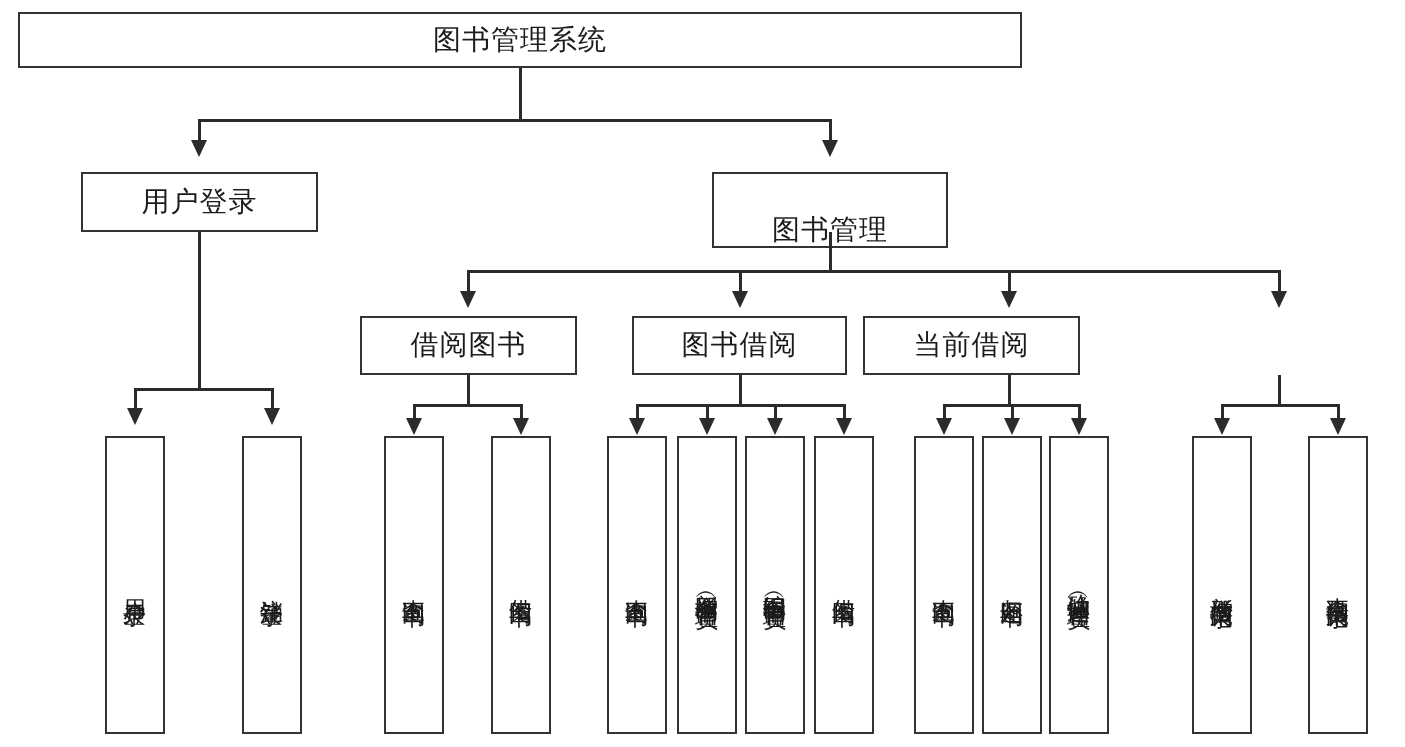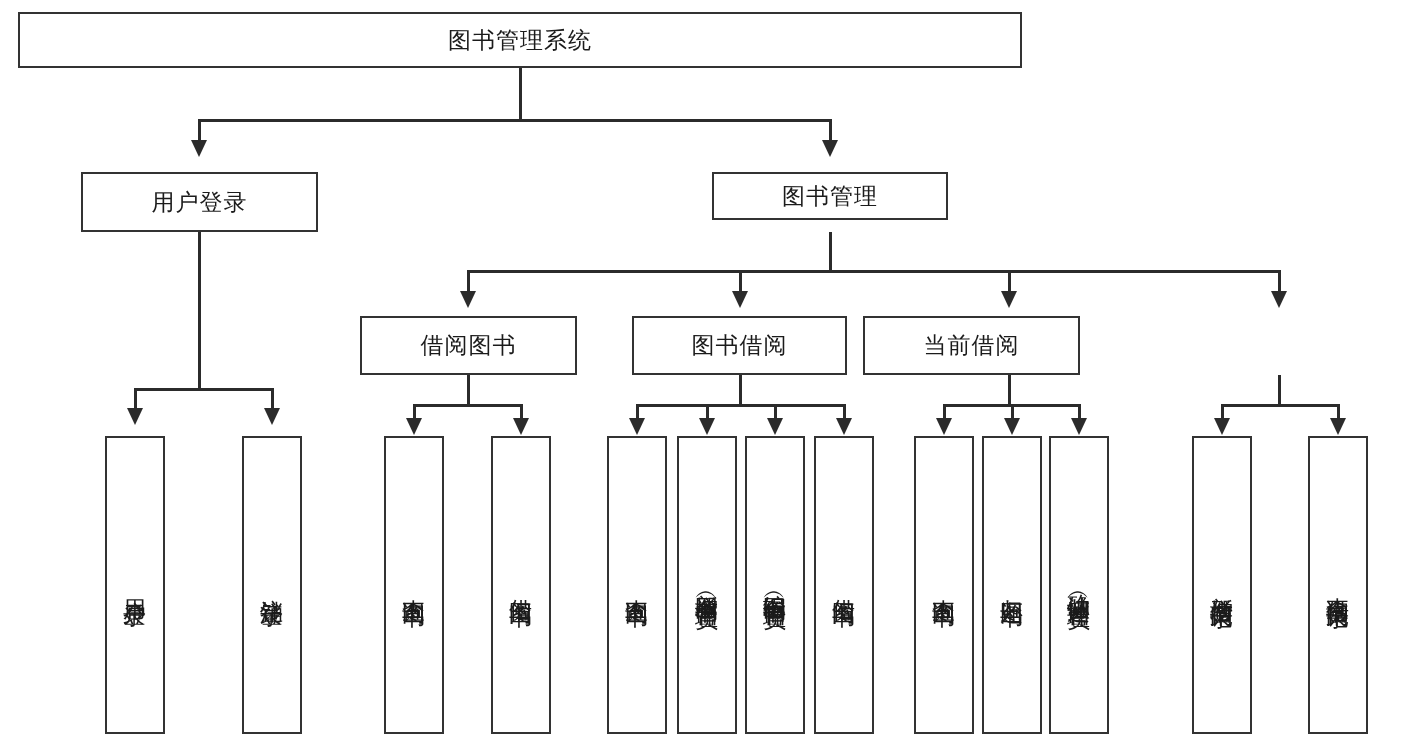--- a/index.html
+++ b/index.html
@@ -21,21 +21,21 @@
     position: absolute;
     box-sizing: border-box;
     border: 2.5px solid #333333;
     background: #ffffff;
     display: flex;
     align-items: center;
     justify-content: center;
   }
   .node-label {
     color: #1b1b1b;
-    font-size: 23px;
+    font-size: 28px;
     line-height: 1.15;
     letter-spacing: 1px;
     white-space: nowrap;
   }
   .node.vertical {
     align-items: center;
     justify-content: center;
     padding: 6px 0;
   }
   .node.vertical .node-label {
@@ -83,21 +83,21 @@
   <div class="edge v" style="left:519px; top:68px; height:52px;"></div>
   <div class="edge h" style="left:198px; top:119px; width:634px;"></div>
   <div class="edge v" style="left:198px; top:119px; height:23px;"></div>
   <div class="arrow" style="left:191px; top:140px;"></div>
   <div class="edge v" style="left:829px; top:119px; height:23px;"></div>
   <div class="arrow" style="left:822px; top:140px;"></div>
 
   <div class="node" style="left:81px; top:172px; width:237px; height:60px;">
     <span class="node-label">用户登录</span>
   </div>
-  <div class="node" style="left:712px; top:172px; width:236px; height:48px;">
+  <div class="node" style="left:712px; top:172px; width:236px; height:76px;align-items:flex-end;">
     <span class="node-label">图书管理</span>
   </div>
 
   <div class="edge v" style="left:198px; top:232px; height:158px;"></div>
   <div class="edge h" style="left:134px; top:388px; width:140px;"></div>
   <div class="edge v" style="left:134px; top:388px; height:22px;"></div>
   <div class="arrow" style="left:127px; top:408px;"></div>
   <div class="edge v" style="left:271px; top:388px; height:22px;"></div>
   <div class="arrow" style="left:264px; top:408px;"></div>
 

